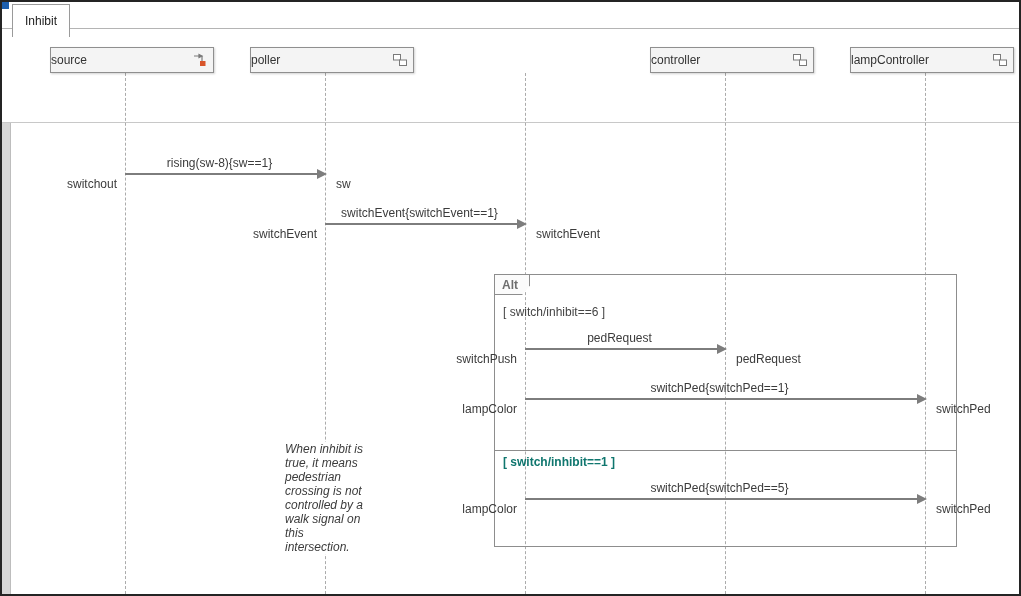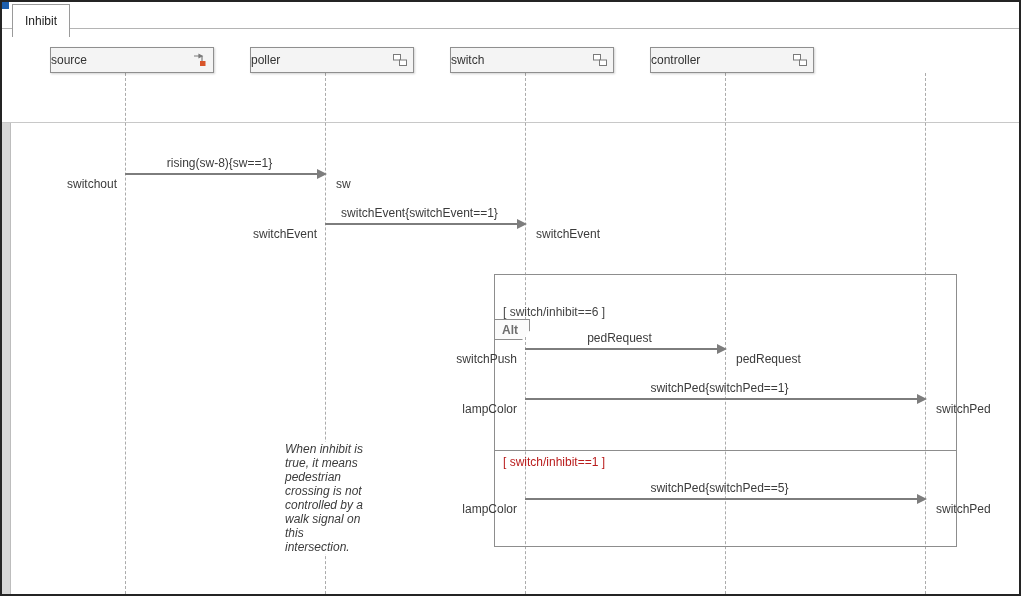--- a/index.html
+++ b/index.html
@@ -38,25 +38,24 @@
   .msg-label{position:absolute;left:0;right:12px;bottom:4px;text-align:center;white-space:nowrap;}
   .msg-from{position:absolute;right:calc(100% + 8px);top:3px;white-space:nowrap;}
   .msg-to{position:absolute;left:calc(100% + 10px);top:3px;white-space:nowrap;text-align:center;}
   
   .fragment{position:absolute;left:492px;top:272px;width:463px;height:273px;border:1px solid #8d8d8d;background:transparent;z-index:2;}
   .fragment-op{
     position:absolute;left:-1px;top:-1px;width:36px;height:21px;padding-left:7px;
     border:1px solid #8d8d8d;background:#fbfbfb;display:flex;align-items:center;
     font-weight:bold;color:#6e6e6e;
     clip-path:polygon(0 0,100% 0,100% 55%,78% 100%,0 100%);
-    margin-top:45px;
   }
   .fragment-guard1{position:absolute;left:8px;top:30px;color:#444;}
   .fragment-divider{position:absolute;left:0;right:0;top:175px;border-top:1px solid #8d8d8d;}
-  .fragment-guard2{position:absolute;left:8px;top:180px;color:#b91c1c;}
+  .fragment-guard2{position:absolute;left:8px;top:180px;color:#0f766e;font-weight:bold;}
   
   .annotation{
     position:absolute;left:283px;top:440px;width:80px;
     font-style:italic;color:#3b3b3b;line-height:14px;background:#fff;z-index:3;
   }
 </style>
 </head>
 <body>
 
 <div class="app">
@@ -91,40 +90,40 @@
   <div class="lifeline-head" style="left:248px">
     <span>poller</span>
     <span class="head-icon">
       <svg viewBox="0 0 16 14" width="16" height="14">
         <rect x="1.5" y="1.5" width="7" height="5.5" fill="#fff" stroke="#7a7a7a"></rect>
         <rect x="7.5" y="7" width="7" height="5.5" fill="#fff" stroke="#7a7a7a"></rect>
       </svg>
     </span>
   </div>
 
-  <div class="lifeline-head" style="left:448px">
-    <span>switch</span>
-    <span class="head-icon">
-      <svg viewBox="0 0 16 14" width="16" height="14">
-        <rect x="1.5" y="1.5" width="7" height="5.5" fill="#fff" stroke="#7a7a7a"></rect>
-        <rect x="7.5" y="7" width="7" height="5.5" fill="#fff" stroke="#7a7a7a"></rect>
-      </svg>
-    </span>
-  </div>
 
   <div class="lifeline-head" style="left:648px">
     <span>controller</span>
     <span class="head-icon">
       <svg viewBox="0 0 16 14" width="16" height="14">
         <rect x="1.5" y="1.5" width="7" height="5.5" fill="#fff" stroke="#7a7a7a"></rect>
         <rect x="7.5" y="7" width="7" height="5.5" fill="#fff" stroke="#7a7a7a"></rect>
       </svg>
     </span>
   </div>
 
+  <div class="lifeline-head" style="left:848px">
+    <span>lampController</span>
+    <span class="head-icon">
+      <svg viewBox="0 0 16 14" width="16" height="14">
+        <rect x="1.5" y="1.5" width="7" height="5.5" fill="#fff" stroke="#7a7a7a"></rect>
+        <rect x="7.5" y="7" width="7" height="5.5" fill="#fff" stroke="#7a7a7a"></rect>
+      </svg>
+    </span>
+  </div>
 
   <div class="fragment">
     <div class="fragment-op">Alt</div>
     <div class="fragment-guard1">[ switch/inhibit==6 ]</div>
     <div class="fragment-divider"></div>
     <div class="fragment-guard2">[ switch/inhibit==1 ]</div>
   </div>
 
   <div class="message" style="left:123px;top:172px;width:201px;">
     <div class="msg-label">rising(sw-8){sw==1}</div>

